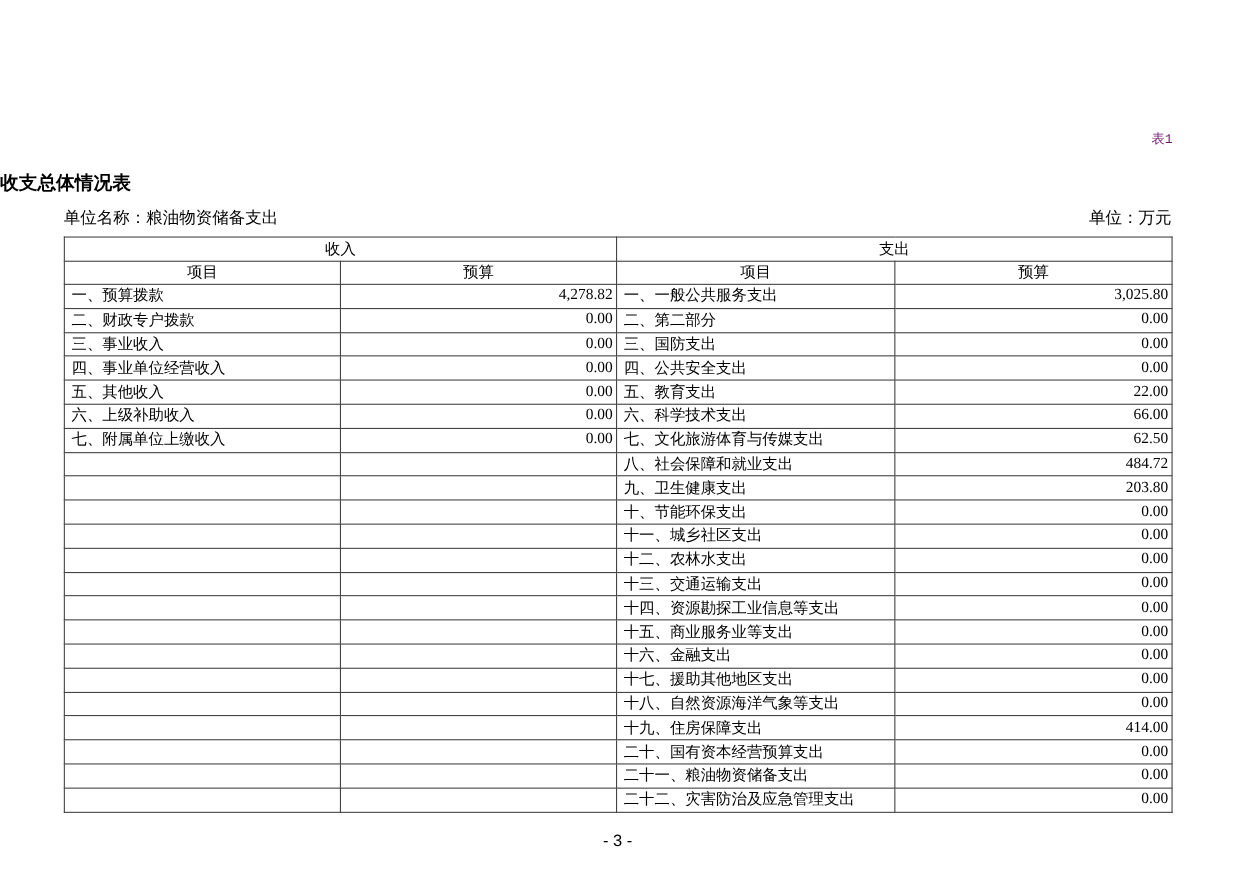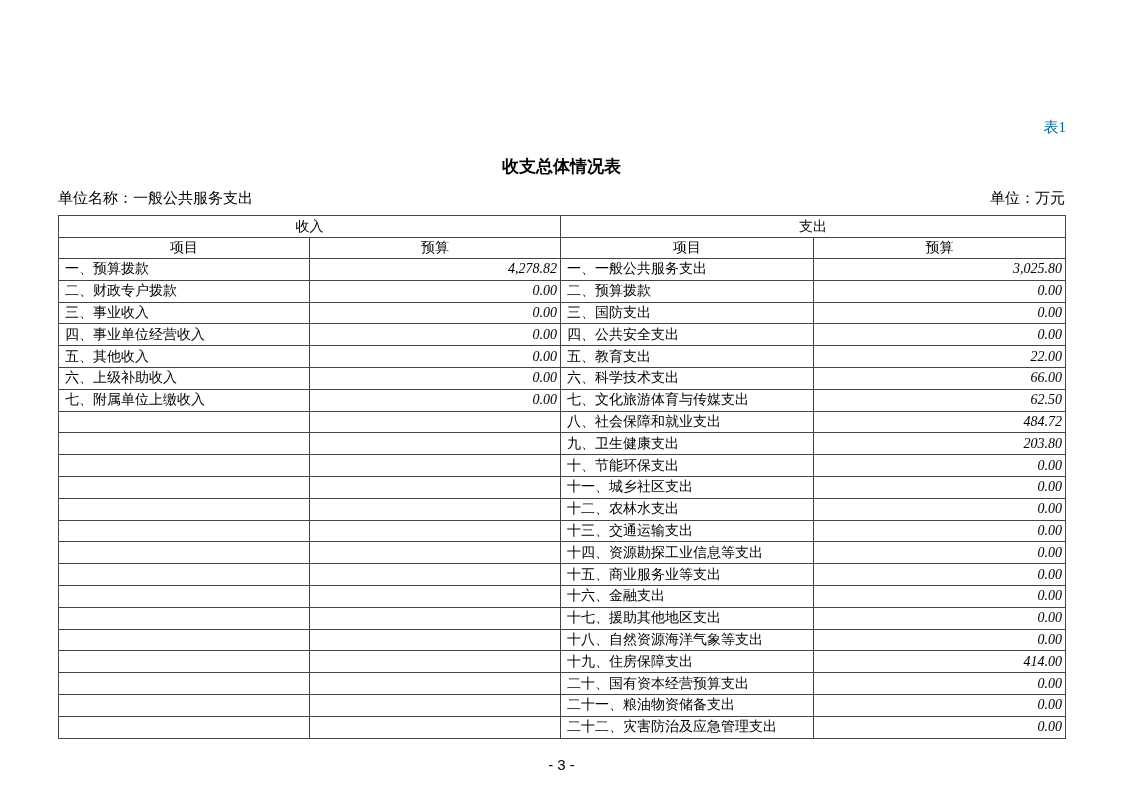--- a/index.html
+++ b/index.html
@@ -21,27 +21,28 @@
     text-align: center;
     font-family: "Liberation Sans", "DejaVu Sans", sans-serif;
     font-weight: bold;
     font-size: 30px;
     letter-spacing: 1px;
     color: #000000;
   }
   .table-label {
     position: absolute;
     top: 118px; right: 57px;
-    font-size: 15px;
-    color: #0369a1;
+    font-size: 12px;
+    color: #701a75;
+    font-family: Liberation Mono, monospace;
   }
   .sub-title {
     position: absolute;
     top: 155px; left: 0; width: 1123px;
-    text-align: center;
+    text-align: left;
     font-family: "Liberation Sans", "DejaVu Sans", sans-serif;
     font-weight: bold;
     font-size: 17px;
     color: #000000;
   }
   .meta-row {
     position: absolute;
     top: 189px; left: 58px; width: 1007px;
     display: flex;
     justify-content: space-between;
@@ -76,21 +77,20 @@
     vertical-align: middle;
   }
   .budget-table td.item {
     text-align: left;
     padding-left: 6px;
     margin-top: 28px;
   }
   .budget-table td.value {
     text-align: right;
     padding-right: 3px;
-    font-style: italic;
   }
   .page-number {
     position: absolute;
     top: 756px; left: 0; width: 1123px;
     text-align: center;
     font-family: "Liberation Sans", "DejaVu Sans", sans-serif;
     font-size: 15px;
     color: #000000;
   }
 </style>
@@ -98,21 +98,21 @@
 <body>
 
 <div class="page">
 
 
   <div class="table-label">表1</div>
 
   <div class="sub-title">收支总体情况表</div>
 
   <div class="meta-row">
-    <span>单位名称：一般公共服务支出</span>
+    <span>单位名称：粮油物资储备支出</span>
     <span>单位：万元</span>
   </div>
 
   <table class="budget-table">
     <colgroup>
       <col style="width:251px">
       <col style="width:251px">
       <col style="width:253px">
       <col style="width:252px">
     </colgroup>
@@ -131,21 +131,21 @@
     <tbody>
         <tr>
           <td class="item">一、预算拨款</td>
           <td class="value">4,278.82</td>
           <td class="item">一、一般公共服务支出</td>
           <td class="value">3,025.80</td>
         </tr>
         <tr>
           <td class="item">二、财政专户拨款</td>
           <td class="value">0.00</td>
-          <td class="item">二、预算拨款</td>
+          <td class="item">二、第二部分</td>
           <td class="value">0.00</td>
         </tr>
         <tr>
           <td class="item">三、事业收入</td>
           <td class="value">0.00</td>
           <td class="item">三、国防支出</td>
           <td class="value">0.00</td>
         </tr>
         <tr>
           <td class="item">四、事业单位经营收入</td>

